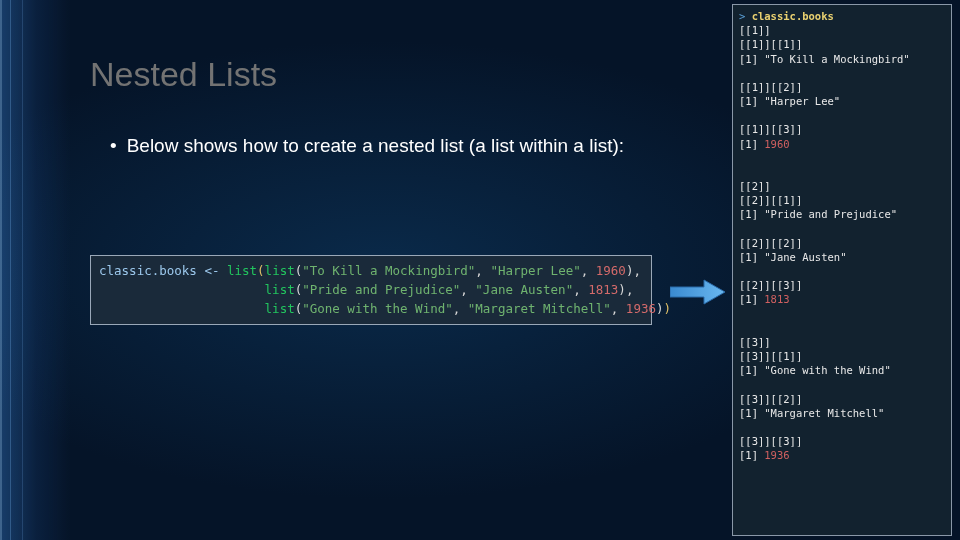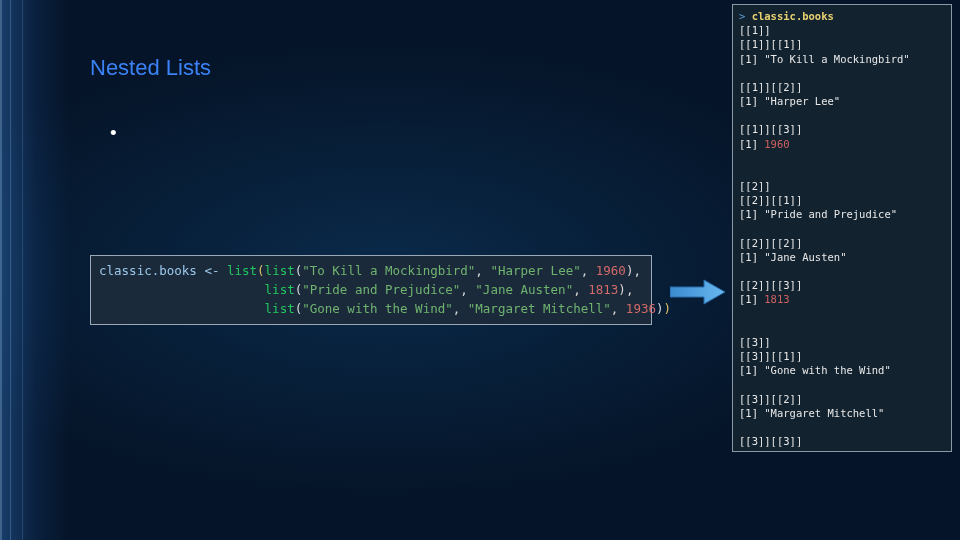--- a/index.html
+++ b/index.html
@@ -34,23 +34,23 @@
   width: 1px;
   background: rgba(120,180,240,0.2);
 }
 .main {
   position: absolute;
   left: 90px;
   top: 55px;
   right: 260px;
 }
 .title {
-  font-size: 22px;
+  font-size: 34px;
   font-weight: 400;
-  color: #3b82f6;
+  color: #737373;
   margin-bottom: 40px;
 }
 .bullet-item {
   display: flex;
   align-items: flex-start;
   font-size: 19px;
   line-height: 1.3;
   color: #ffffff;
 }
 .bullet {
@@ -81,21 +81,21 @@
 .arrow {
   position: absolute;
   left: 670px;
   top: 278px;
 }
 .output-panel {
   position: absolute;
   right: 8px;
   top: 4px;
   width: 220px;
-  height: 448px;
+  height: 532px;
   border: 1px solid #8a98a8;
   background: #12222f;
   padding: 4px 6px;
   font-family: "Menlo", "Consolas", monospace;
   font-size: 10.5px;
   line-height: 1.35;
   color: #e8e8e8;
   white-space: pre;
   overflow: hidden;
 }
@@ -105,20 +105,21 @@
 </style>
 </head>
 <body>
 
 <div class="left-edge"></div>
 
 <div class="main">
   <h1 class="title">Nested Lists</h1>
   <div class="bullet-item">
     <span class="bullet">•</span>
+    <span>Below shows how to create a nested list (a list within a list):</span>
   </div>
 </div>
 
 <div class="code-panel"><span class="var">classic.books</span> <span class="op">&lt;-</span> <span class="fn">list</span><span class="yparen">(</span><span class="fn">list</span><span class="paren">(</span><span class="str">"To Kill a Mockingbird"</span><span class="comma">, </span><span class="str">"Harper Lee"</span><span class="comma">, </span><span class="num">1960</span><span class="paren">)</span><span class="comma">,</span>
                       <span class="fn">list</span><span class="paren">(</span><span class="str">"Pride and Prejudice"</span><span class="comma">, </span><span class="str">"Jane Austen"</span><span class="comma">, </span><span class="num">1813</span><span class="paren">)</span><span class="comma">,</span>
                       <span class="fn">list</span><span class="paren">(</span><span class="str">"Gone with the Wind"</span><span class="comma">, </span><span class="str">"Margaret Mitchell"</span><span class="comma">, </span><span class="num">1936</span><span class="paren">)</span><span class="yparen">)</span></div>
 
 <div class="arrow">
   <svg width="56" height="28" viewBox="0 0 56 28">
     <defs>

